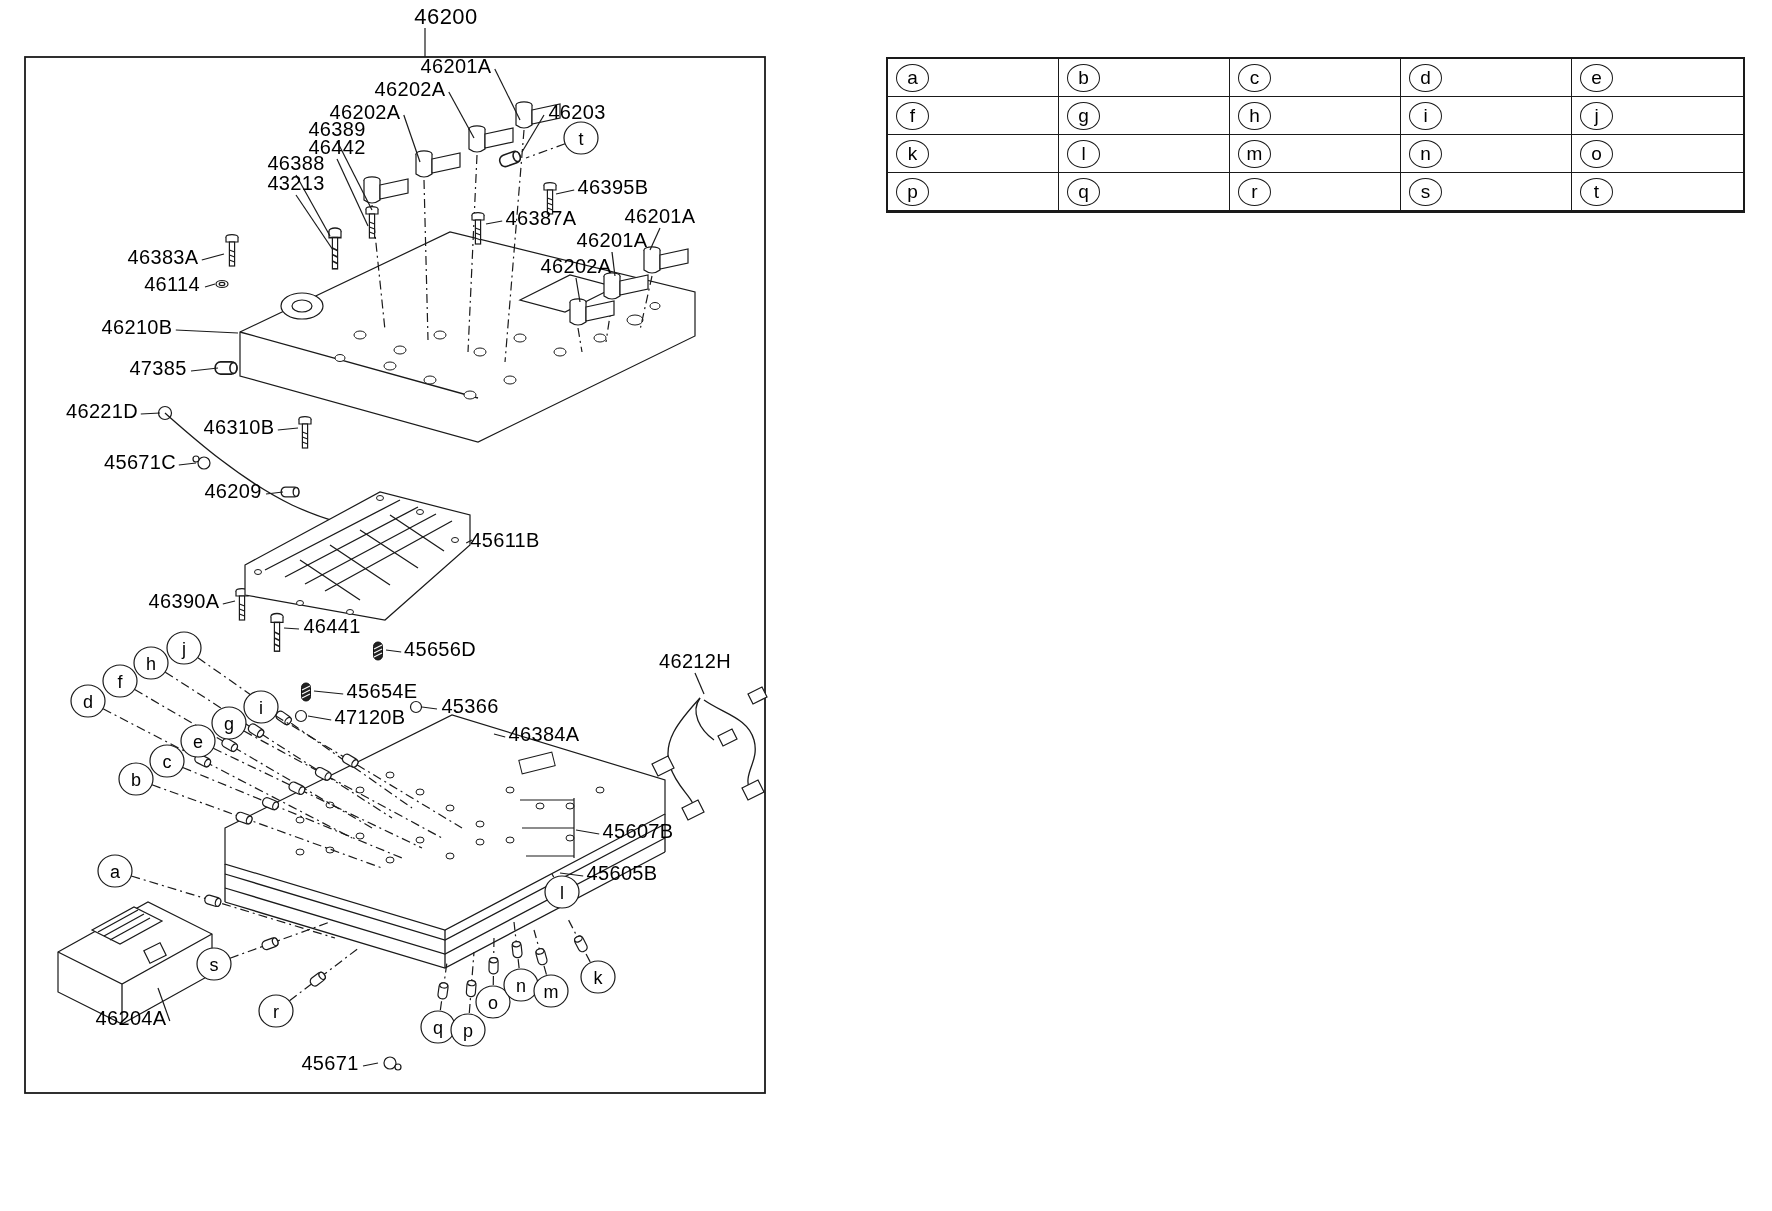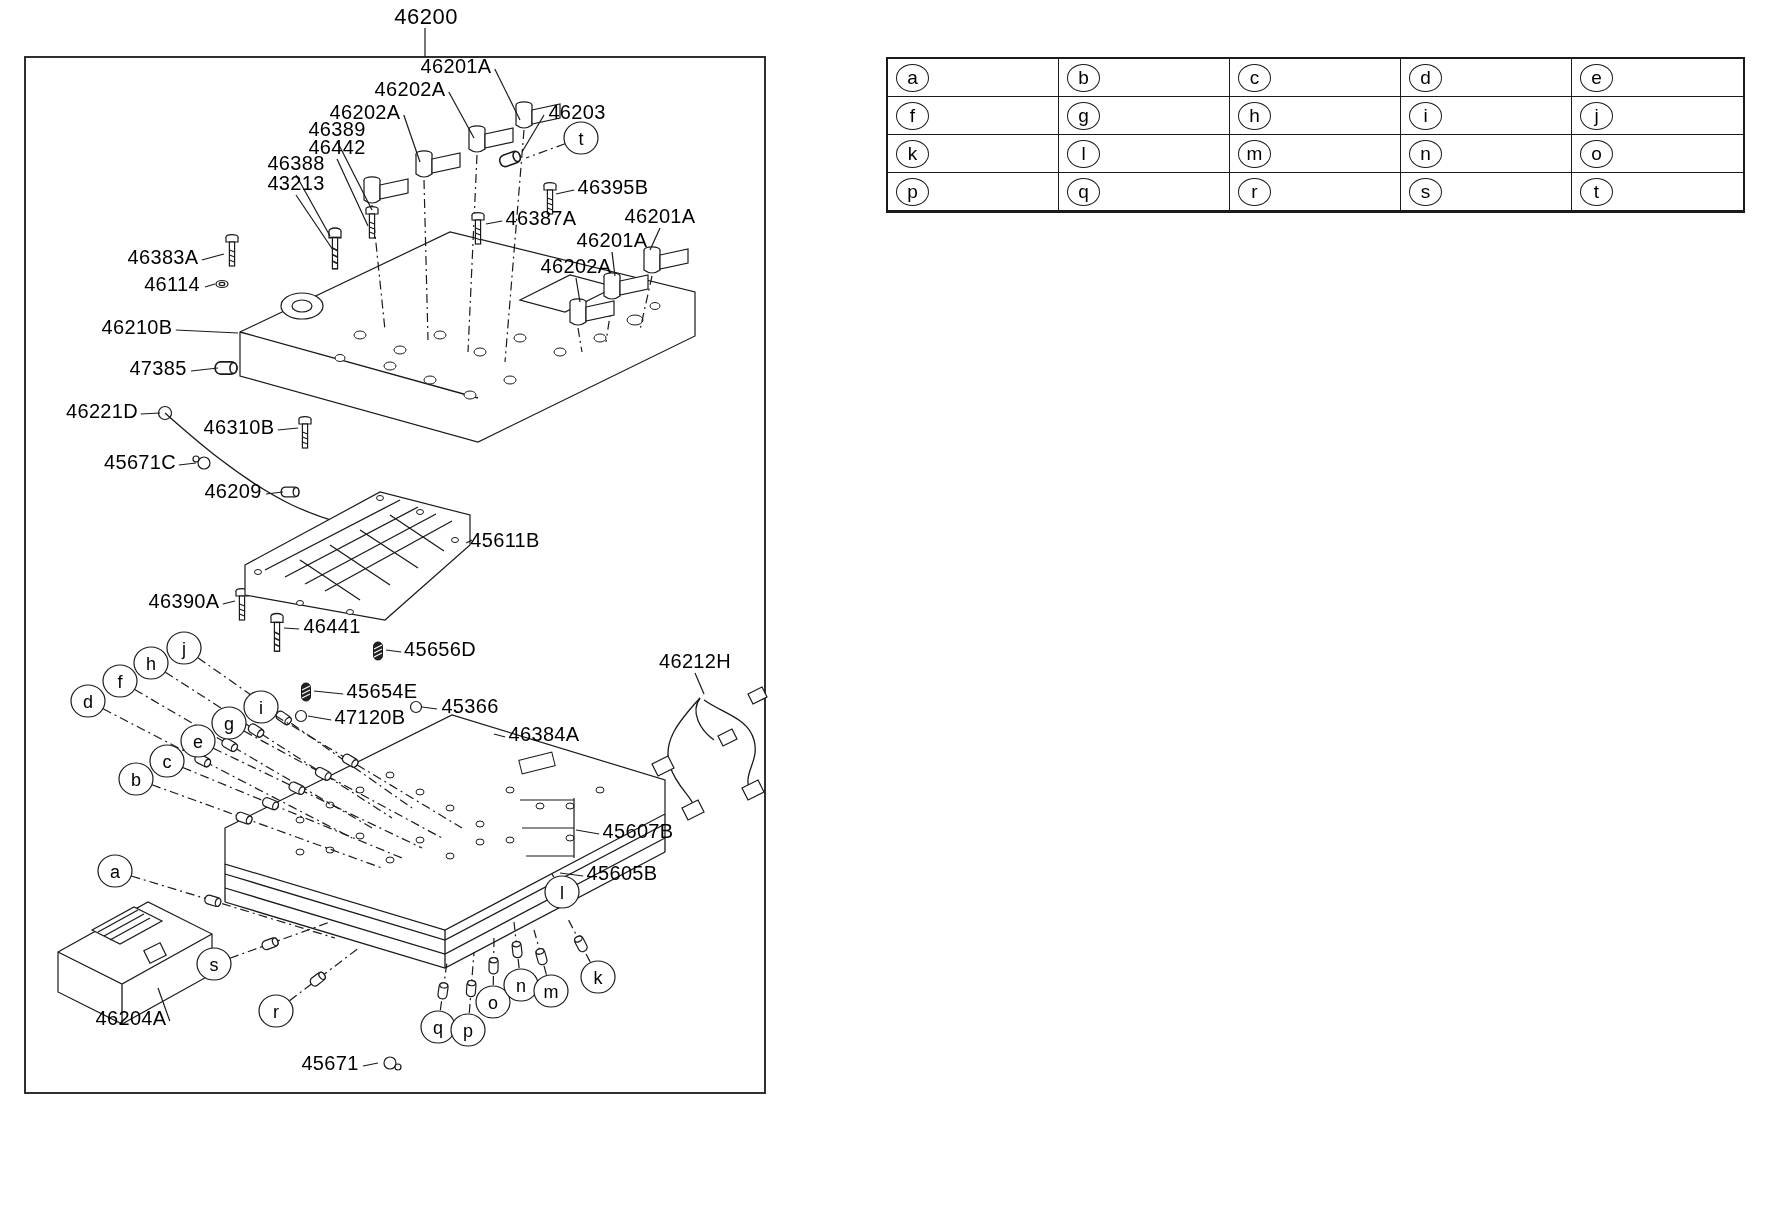--- a/index.html
+++ b/index.html
@@ -1,19 +1,19 @@
 <!DOCTYPE html>
 <html><head>
 <meta charset="utf-8">
 <style>
   html,body{margin:0;padding:0}
   body{width:1772px;height:1211px;background:#fff;position:relative;overflow:hidden;
        font-family:"Liberation Sans",sans-serif;color:#000}
   #diagram-wrap{position:absolute;left:0;top:0;width:780px;height:1211px}
-  #assembly-title{position:absolute;left:378px;top:4px;width:80px;text-align:right;
+  #assembly-title{position:absolute;left:406px;top:4px;width:80px;text-align:center;
        font-size:22px;letter-spacing:.5px}
   svg text.plabel{font-family:"Liberation Sans",sans-serif;font-size:20px;fill:#000;letter-spacing:.3px}
   svg text.lletter{font-family:"Liberation Sans",sans-serif;font-size:18px;fill:#000}
   .ln{stroke:#1a1a1a;stroke-width:1.2;fill:none}
   .dash{stroke-dasharray:9 4 2 4}
   .pf{fill:#fff;stroke:#1a1a1a;stroke-width:1.2}
   .pp{fill:none;stroke:#1a1a1a;stroke-width:1.3}
   .hole{fill:#fff;stroke:#1a1a1a;stroke-width:1}
   #parts-table{position:absolute;left:886px;top:57px;width:855px;background:#fff;
        border:2px solid #1a1a1a;display:grid;grid-template-columns:repeat(5,171px);box-sizing:content-box}

